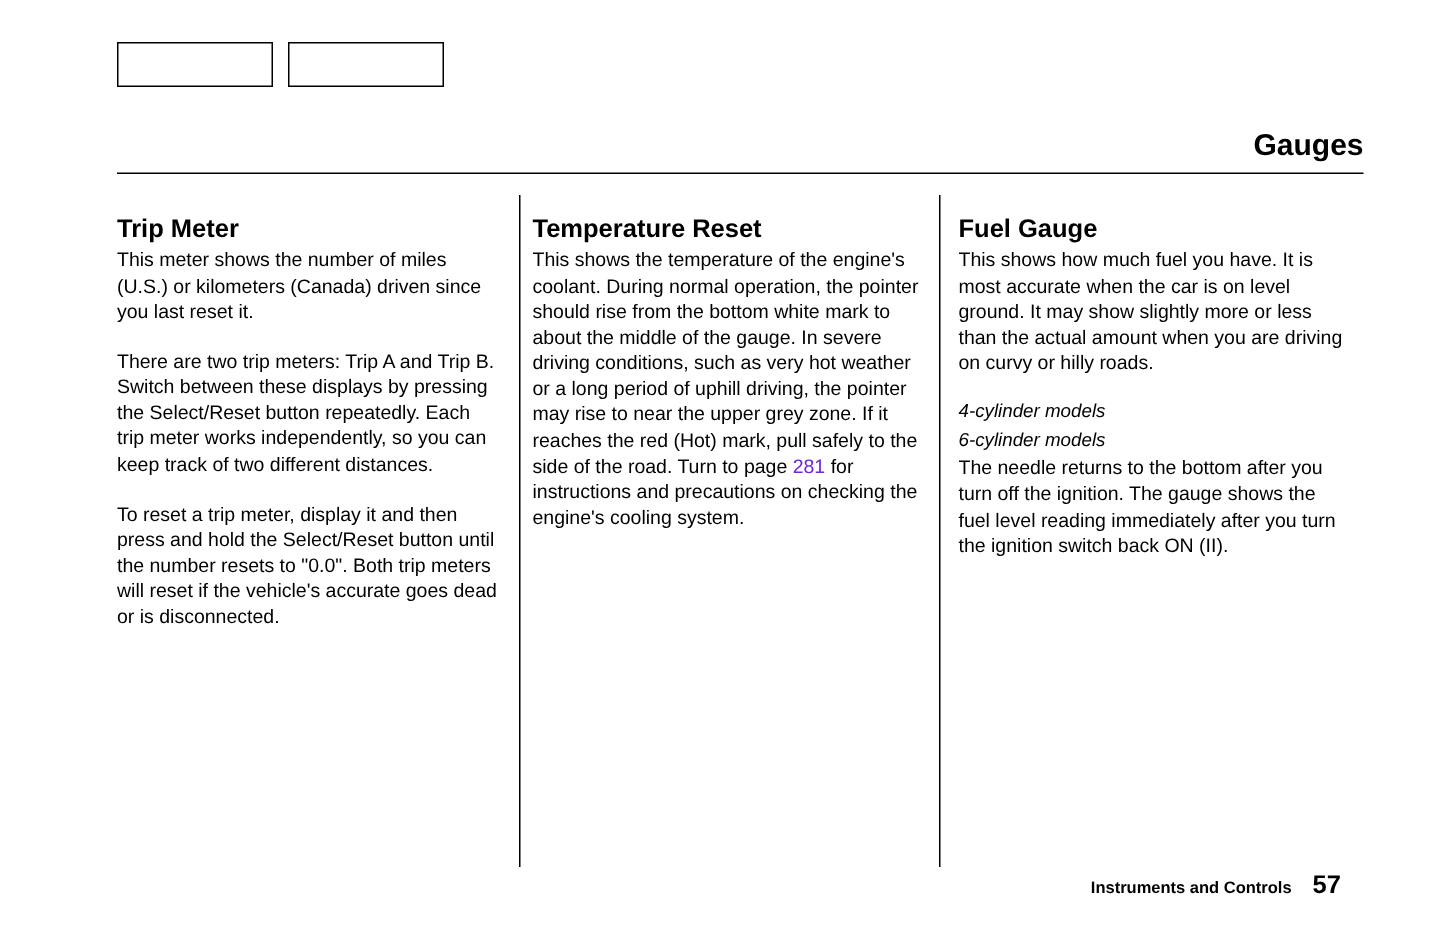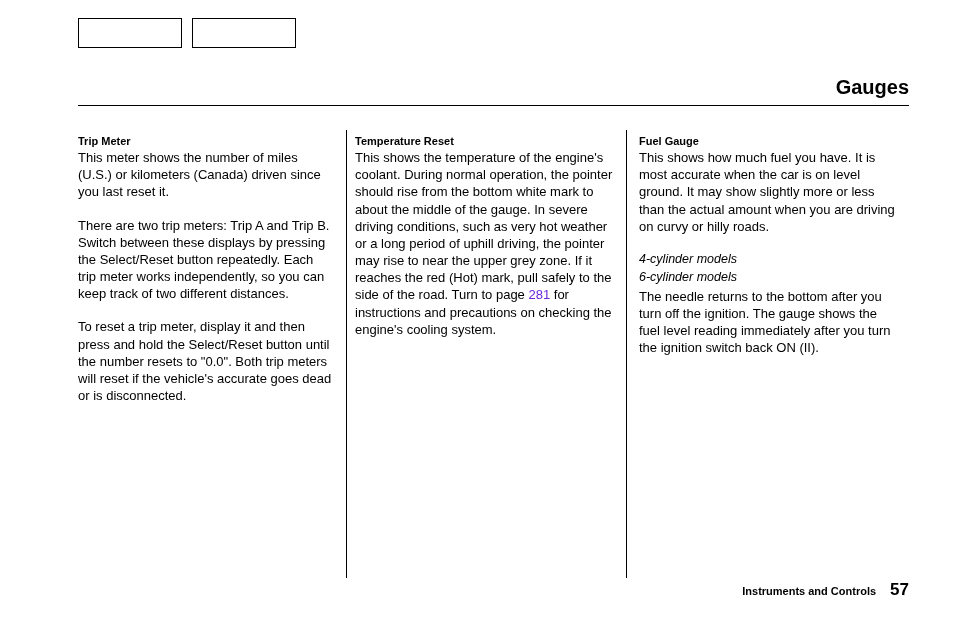--- a/index.html
+++ b/index.html
@@ -1,35 +1,35 @@
 <!DOCTYPE html>
 <html><head>
 <meta charset="utf-8">
 <style>
   * { box-sizing: border-box; margin: 0; padding: 0; }
   html, body { width: 954px; height: 618px; background: #fff; font-family: Arial, Helvetica, sans-serif; color: #000; }
-  .page { position: relative; width: 954px; height: 618px; padding: 18px 45px 18px 78px; }
+  .page { position: relative; width: 954px; height: 618px; padding: 28px 45px 18px 78px; }
   .top-boxes { display: flex; gap: 10px; margin-bottom: 28px; }
   .box { width: 104px; height: 30px; border: 1.5px solid #000; }
   .title-row { display: flex; justify-content: flex-end; border-bottom: 1px solid #000; padding-bottom: 6px; margin-bottom: 26px; }
   .title { font-size: 20px; font-weight: bold; }
   .columns { display: flex; gap: 22px; }
   .col { width: 255px; font-size: 13px; line-height: 1.32; position: relative; }
   .col.c1 { width: 255px; }
   .col.c2 { width: 262px; }
   .col.c3 { width: 262px; }
-  .heading { font-weight: bold; font-size: 11px; text-align: right; }
+  .heading { font-weight: bold; font-size: 17px; text-align: right; }
   .para { margin-bottom: 16px; }
   .para:last-child { margin-bottom: 0; }
   .sep { position: absolute; top: 130px; bottom: 40px; width: 1px; background: #000; }
   .sep.s1 { left: 346px; }
   .sep.s2 { left: 626px; }
   .link { color: #6d28d9; }
   .subhead { font-style: italic; font-size: 12.5px; margin-bottom: 2px; display: block; }
-  .footer { position: absolute; right: 45px; bottom: 18px; font-size: 12px; display: flex; align-items: baseline; gap: 14px; margin-top: 12px; }
+  .footer { position: absolute; right: 60px; bottom: 18px; font-size: 12px; display: flex; align-items: baseline; gap: 14px; margin-top: 12px; }
   .footer .section { font-weight: bold; font-size: 11px; }
   .footer .pagenum { font-weight: bold; font-size: 17px; }
 </style>
 </head>
 <body>
 
 <div class="page">
 
   <div class="top-boxes">
     <div class="box"></div>

